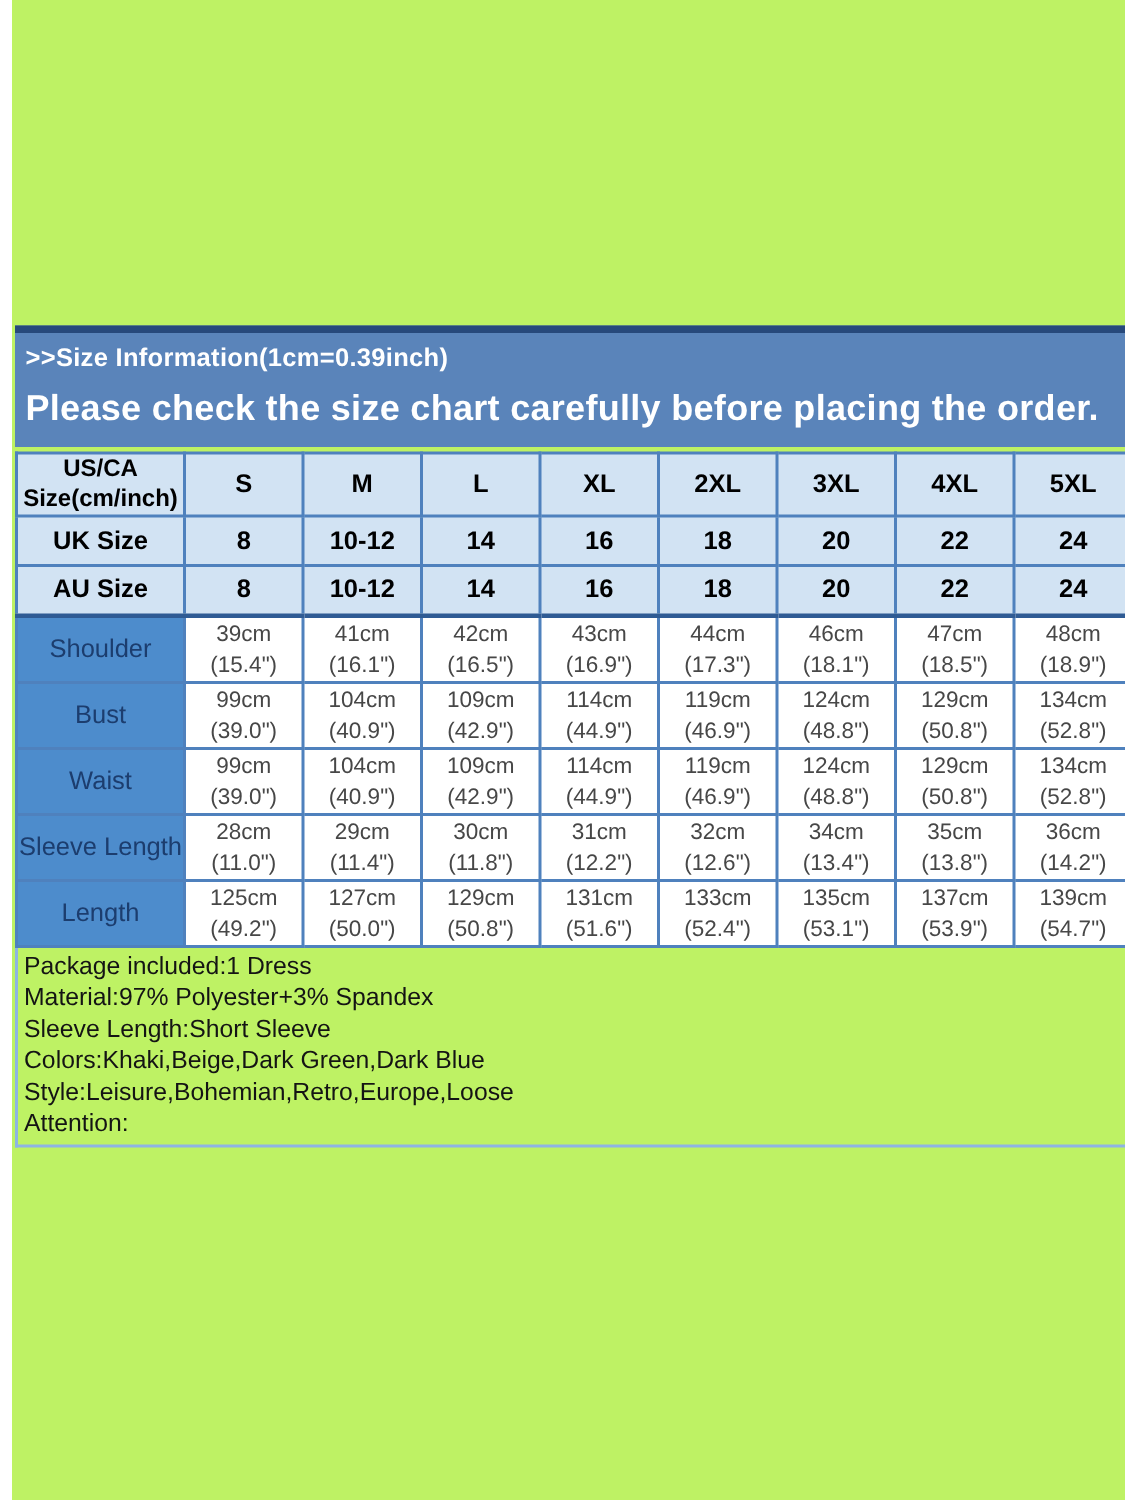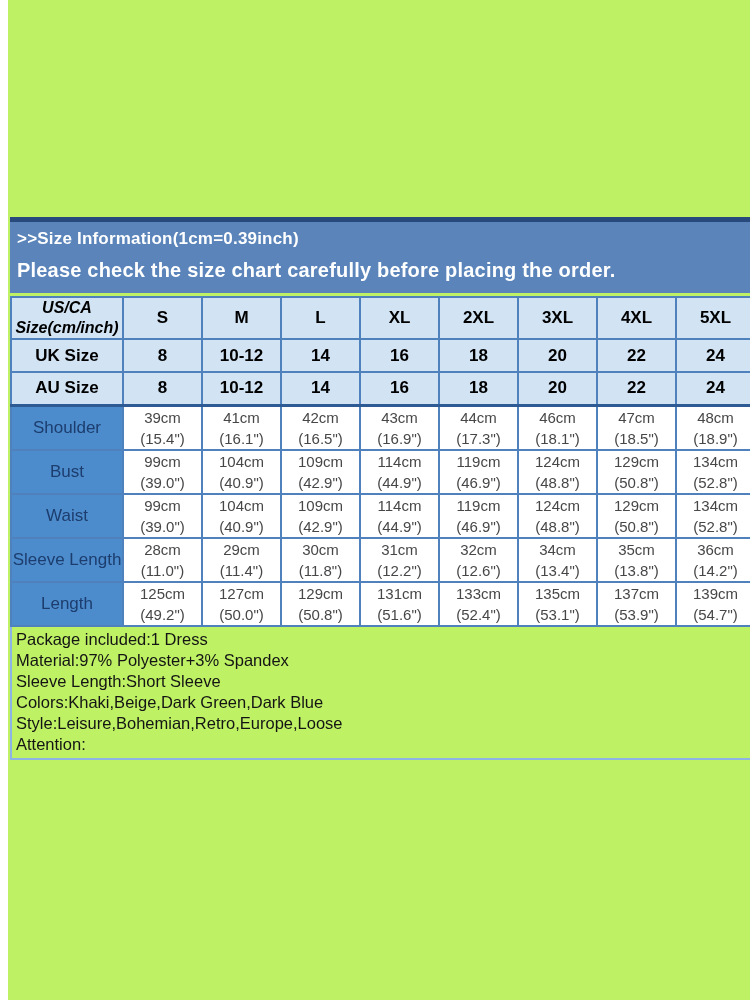--- a/index.html
+++ b/index.html
@@ -17,29 +17,29 @@
   }
   
   .banner {
     background: var(--banner-blue, #5a84ba);
     border-top: 5px solid var(--banner-top, #27497b);
     color: #ffffff;
     padding: 7px 7px 11px 7px;
     margin-bottom: 3px;
   }
   .banner-title { font-size: 17px; font-weight: bold; margin-bottom: 10px; letter-spacing: 0.2px; }
-  .banner-subtitle { font-size: 20px; font-weight: bold; letter-spacing: 0.2px; }
+  .banner-subtitle { font-size: 24px; font-weight: bold; letter-spacing: 0.2px; }
   
   .size-table { width: 100%; border-collapse: collapse; table-layout: fixed; }
   .size-table th, .size-table td {
     border: 2px solid var(--table-border, #4f81bd);
     text-align: center; vertical-align: middle;
   }
   .header-row th { background: var(--light-cell, #d2e3f3); color: #000000; }
-  .corner-cell { width: 112px; font-size: 16px; font-weight: bold; height: 42px; line-height: 1.25; font-style: italic; }
+  .corner-cell { width: 112px; font-size: 16px; font-weight: bold; height: 42px; line-height: 1.25; }
   .size-head { font-size: 17px; font-weight: bold; }
   .size-row th, .size-row td {
     background: var(--light-cell, #d2e3f3);
     font-size: 17px; font-weight: bold; height: 33px; color: #000000;
   }
   .last-size-row th, .last-size-row td { border-bottom: 3px solid var(--separator, #2f5b94); }
   .meas-row .row-label {
     background: var(--label-cell, #4d8ccc);
     color: var(--label-text, #1c3d6e);
     font-size: 17px; font-weight: normal;

